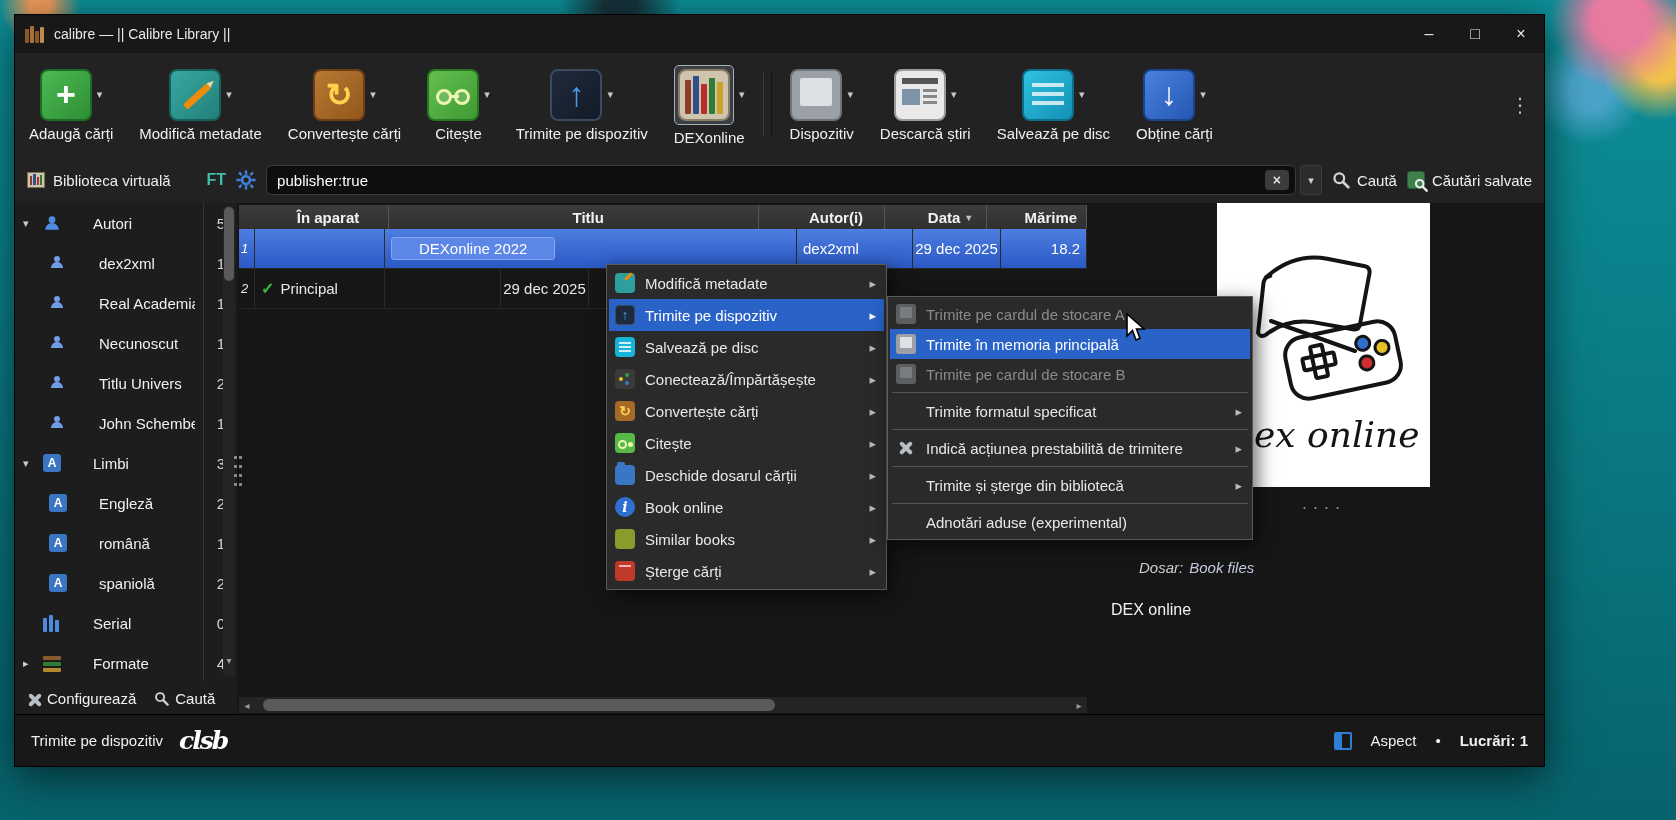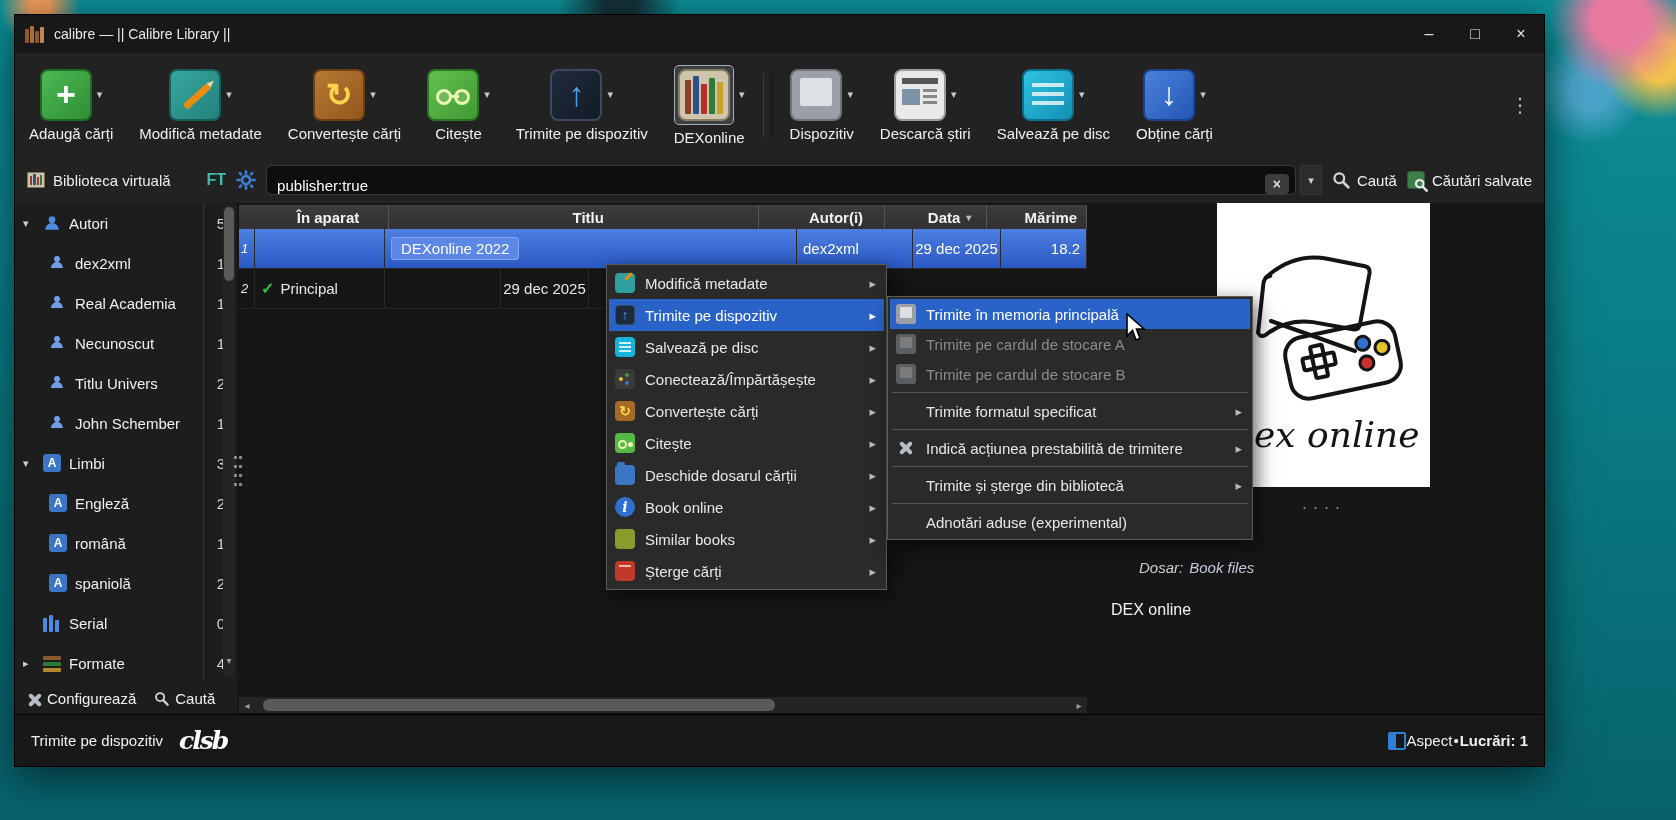--- a/index.html
+++ b/index.html
@@ -77,39 +77,39 @@
   
   .searchrow { position:absolute; left:0; top:142px; right:0; height:46px; background:#222;
     display:flex; align-items:center; gap:10px; padding:0 12px; color:#eee; font-size:15px; }
   .vlib { display:flex; align-items:center; gap:8px; }
   .mini-lib { width:18px; height:16px; background:#cfc4ae; border:1px solid #7c7153;
     display:flex; align-items:flex-end; gap:1px; padding:2px; }
   .mini-lib i { display:block; width:3px; }
   .ft { color:#3fbfa8; font-weight:bold; font-size:16px; margin-left:26px; }
   .gearwrap { width:20px; height:20px; }
   .searchbox { flex:1; height:30px; background:#0e0e0e; border:1px solid #3a3a3a; border-radius:6px;
-    display:flex; align-items:flex-end; padding:0 6px 0 10px; }
+    display:flex; align-items:center; padding:0 6px 0 10px; }
   .query { flex:1; color:#fff; }
   .clearbtn { width:24px; height:20px; background:#3c3c3c; border-radius:4px; color:#dcdcdc;
     display:flex; align-items:center; justify-content:center; font-size:14px; font-weight:bold; }
   .dd { width:22px; height:30px; background:#2c2c2c; border:1px solid #3a3a3a; border-radius:3px;
     display:flex; align-items:center; justify-content:center; color:#cfcfcf; font-size:11px; margin-left:-6px; }
   .btn-plain { display:flex; align-items:center; gap:7px; color:#f0f0f0; }
   .saved-icon { width:18px; height:18px; background:#3f7f4a; border:1px solid #2a5c33; border-radius:3px; position:relative; }
   .saved-icon svg { position:absolute; right:-4px; bottom:-4px; }
 
   
   .main { position:absolute; left:0; top:188px; right:0; height:512px; background:#161616; }
 
   .sidebar { position:absolute; left:0; top:0; width:222px; height:100%; background:#1d1d1d; }
   .srow { height:40px; display:flex; align-items:center; gap:8px; padding:0 4px 0 8px;
     color:#f0f0f0; font-size:15px; }
   .srow .arrow { width:12px; color:#cfcfcf; font-size:11px; flex:none; }
   .srow.d1 { padding-left:34px; }
-  .slabel { flex:1; white-space:nowrap; overflow:hidden; }
+  .slabel { flex:1; white-space:nowrap; overflow:hidden;margin-left:24px; }
   .scount { width:30px; text-align:right; color:#d7d7d7; border-left:1px solid #353535;
     align-self:stretch; display:flex; align-items:center; justify-content:flex-end; padding-right:8px; }
   .sicon { flex:none; width:18px; height:18px; position:relative; }
   .langsq { background:#3b76c4; border-radius:3px; color:#fff; font-weight:bold; font-size:12px;
     display:flex; align-items:center; justify-content:center; }
   .serialbars { display:flex; gap:2px; align-items:flex-end; }
   .serialbars i { display:block; width:4px; background:#4d8ae0; border-radius:1px; }
   .stackbars i { display:block; height:4px; border-radius:1px; margin-top:2px; }
   .sb-scroll { position:absolute; right:2px; top:2px; width:12px; height:472px; background:#242424; border-radius:6px; }
   .sb-thumb { position:absolute; left:1px; right:1px; top:2px; height:74px; background:#5a5a5a; border-radius:5px; }
@@ -130,21 +130,21 @@
   .trow { display:flex; height:40px; color:#e8e8e8; font-size:15px; border-bottom:1px solid #262626; }
   .tc { display:flex; align-items:center; padding:0 6px; border-right:1px solid #2a2a2a;
     white-space:nowrap; overflow:hidden; }
   .c-num{ width:16px; font-style:italic; font-size:13px; padding:0 2px; }
   .c-dev{ width:130px; gap:6px; }
   .c-title{ width:412px; }
   .c-auth{ width:116px; }
   .c-date{ width:88px; justify-content:center; }
   .c-size{ width:86px; justify-content:flex-end; }
   .trow.sel { background:linear-gradient(180deg,#4d7ee0,#2a59c4); color:#fff; }
-  .title-chip { background:#5d87e6; border:1px solid #86a7f0; border-radius:3px; padding:2px 9px; }
+  .title-chip { background:#5d87e6; border:1px solid #86a7f0; border-radius:3px; padding:2px 27px; }
   .checkmark { color:#35c13f; font-weight:bold; font-size:16px; }
   .hscroll { position:absolute; left:0; bottom:2px; width:848px; height:16px; display:flex;
     align-items:center; background:#242424; }
   .harrow { width:16px; text-align:center; color:#9a9a9a; font-size:10px; }
   .htrack { flex:1; position:relative; height:100%; }
   .hthumb { position:absolute; left:8px; top:2px; width:512px; height:12px; background:#5a5a5a; border-radius:6px; }
 
   .rightpanel { position:absolute; left:1074px; top:0; right:0; height:100%; background:#161616; }
   .cover { position:absolute; left:128px; top:0; width:213px; height:284px; background:#fff; }
   .cover svg { display:block; }
@@ -153,21 +153,21 @@
   .pathline { position:absolute; left:50px; top:356px; font-size:15px; color:#cfcfcf; font-style:italic; }
   .pathline .val { margin-left:6px; color:#c3cbe0; }
   .booktitle { position:absolute; left:22px; top:398px; font-size:16px; color:#f2f2f2; }
 
   
   .statusbar { position:absolute; left:0; bottom:0; right:0; height:52px; background:#181818;
     border-top:1px solid #000; display:flex; align-items:center; gap:16px; padding:0 16px;
     color:#f0f0f0; font-size:15px; }
   .calibre-logo { font-family:"DejaVu Serif", serif; font-style:italic; font-weight:bold;
     font-size:25px; letter-spacing:-2px; color:#fff; }
-  .sb-right { margin-left:auto; display:flex; align-items:center; gap:1px; }
+  .sb-right { margin-left:auto; display:flex; align-items:center; gap:19px; }
   .aspect-icon { width:18px; height:18px; border:2px solid #2f7fd6; border-radius:2px;
     background:linear-gradient(90deg,#2f7fd6 0 6px, transparent 6px); }
   .jobs { font-weight:bold; }
 
   
   .cmenu { position:absolute; left:591px; top:249px; width:281px; background:#2a2a2a;
     border:1px solid #5a5a5a; box-shadow:4px 6px 18px rgba(0,0,0,.6); padding:2px; z-index:50; }
   .mitem { height:32px; display:flex; align-items:center; gap:10px; padding:0 8px 0 6px; }
   .micon { width:20px; height:20px; border-radius:4px; flex:none; position:relative; }
   .micon.blank { background:transparent; }
@@ -637,27 +637,27 @@
           <span class="marrow">▸</span>
         </div>
     <div class="mitem">
           <span class="micon mi-del"></span>
           <span class="mlabel">Șterge cărți</span>
           <span class="marrow">▸</span>
         </div>
   </div>
 
   <div class="smenu">
+    <div class="mitem disabled">
+          <span class="micon mi-dev"></span>
+          <span class="mlabel">Trimite pe cardul de stocare A</span>
+        </div>
     <div class="mitem hl">
           <span class="micon mi-dev"></span>
           <span class="mlabel">Trimite în memoria principală</span>
-        </div>
-    <div class="mitem disabled">
-          <span class="micon mi-dev"></span>
-          <span class="mlabel">Trimite pe cardul de stocare A</span>
         </div>
     <div class="mitem disabled">
           <span class="micon mi-dev"></span>
           <span class="mlabel">Trimite pe cardul de stocare B</span>
         </div>
     <div class="msep"></div>
     <div class="mitem">
           <span class="micon blank"></span>
           <span class="mlabel">Trimite formatul specificat</span>
           <span class="marrow">▸</span>

